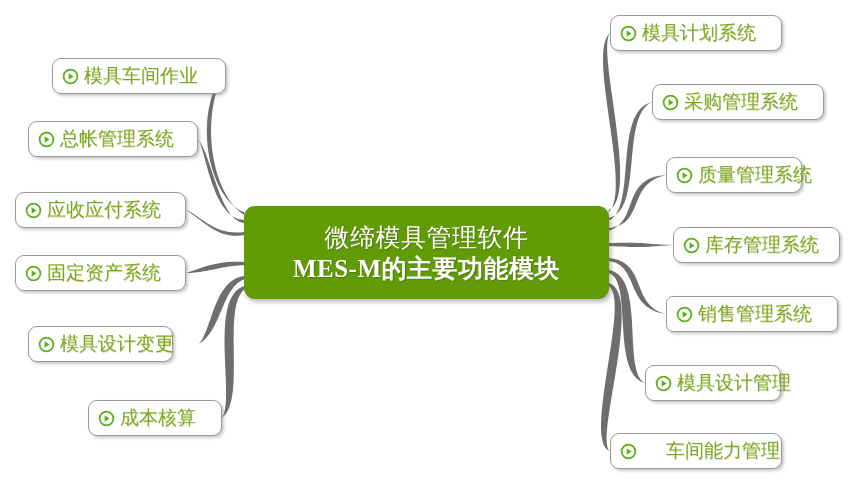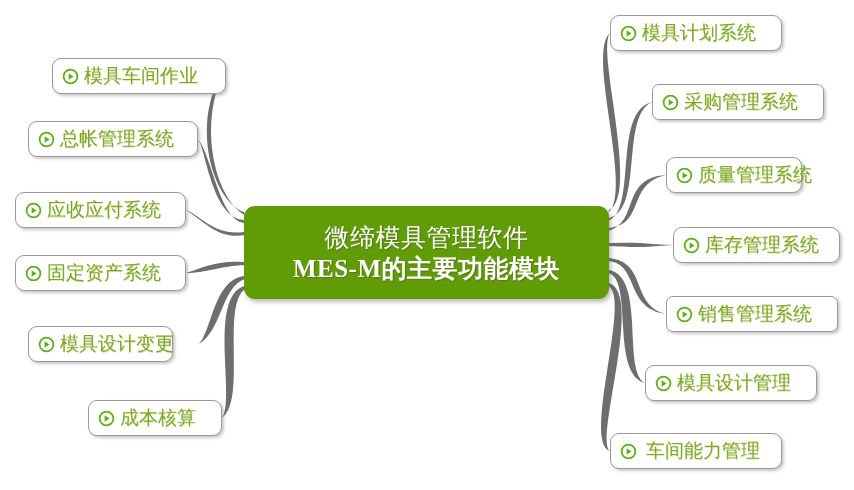--- a/index.html
+++ b/index.html
@@ -62,21 +62,21 @@
   .node {
     position: absolute;
     box-sizing: border-box;
     height: 36px;
     background: #ffffff;
     border: 1px solid #9a9a9a;
     border-radius: 9px;
     box-shadow: 2px 2px 3px rgba(120, 120, 120, 0.40);
     display: flex;
     align-items: center;
-    padding: 0 21px 0 9px;
+    padding: 0 1px 0 9px;
     z-index: 4;
   }
   .node-icon {
     flex: 0 0 auto;
     width: 17px;
     height: 17px;
     margin-right: 5px;
     display: block;
   }
   .node-label {
@@ -164,21 +164,21 @@
     </div>
 
   <div id="right-group">
       <div class="node" style="left: 610px; top: 15px; width: 172px;">
         <svg class="node-icon" viewBox="0 0 20 20" xmlns="http://www.w3.org/2000/svg">
           <circle cx="10" cy="10" r="8.1" fill="none" stroke="#5fae1e" stroke-width="2.1"></circle>
           <path d="M7.8 6.2 L13.6 10 L7.8 13.8 Z" fill="#5fae1e"></path>
         </svg>
         <span class="node-label">模具计划系统</span>
       </div>
-      <div class="node" style="left: 652px; top: 84px; width: 172px; border-radius: 7px;">
+      <div class="node" style="left: 652px; top: 84px; width: 172px;">
         <svg class="node-icon" viewBox="0 0 20 20" xmlns="http://www.w3.org/2000/svg">
           <circle cx="10" cy="10" r="8.1" fill="none" stroke="#5fae1e" stroke-width="2.1"></circle>
           <path d="M7.8 6.2 L13.6 10 L7.8 13.8 Z" fill="#5fae1e"></path>
         </svg>
         <span class="node-label">采购管理系统</span>
       </div>
       <div class="node" style="left: 666px; top: 157px; width: 136px;">
         <svg class="node-icon" viewBox="0 0 20 20" xmlns="http://www.w3.org/2000/svg">
           <circle cx="10" cy="10" r="8.1" fill="none" stroke="#5fae1e" stroke-width="2.1"></circle>
           <path d="M7.8 6.2 L13.6 10 L7.8 13.8 Z" fill="#5fae1e"></path>
@@ -192,21 +192,21 @@
         </svg>
         <span class="node-label">库存管理系统</span>
       </div>
       <div class="node" style="left: 666px; top: 296px; width: 172px; border-radius: 7px;">
         <svg class="node-icon" viewBox="0 0 20 20" xmlns="http://www.w3.org/2000/svg">
           <circle cx="10" cy="10" r="8.1" fill="none" stroke="#5fae1e" stroke-width="2.1"></circle>
           <path d="M7.8 6.2 L13.6 10 L7.8 13.8 Z" fill="#5fae1e"></path>
         </svg>
         <span class="node-label">销售管理系统</span>
       </div>
-      <div class="node" style="left: 645px; top: 365px; width: 172px;">
+      <div class="node" style="left: 645px; top: 365px; width: 136px;">
         <svg class="node-icon" viewBox="0 0 20 20" xmlns="http://www.w3.org/2000/svg">
           <circle cx="10" cy="10" r="8.1" fill="none" stroke="#5fae1e" stroke-width="2.1"></circle>
           <path d="M7.8 6.2 L13.6 10 L7.8 13.8 Z" fill="#5fae1e"></path>
         </svg>
         <span class="node-label">模具设计管理</span>
       </div>
       <div class="node" style="left: 610px; top: 433px; width: 172px; justify-content: space-between;">
         <svg class="node-icon" viewBox="0 0 20 20" xmlns="http://www.w3.org/2000/svg">
           <circle cx="10" cy="10" r="8.1" fill="none" stroke="#5fae1e" stroke-width="2.1"></circle>
           <path d="M7.8 6.2 L13.6 10 L7.8 13.8 Z" fill="#5fae1e"></path>

